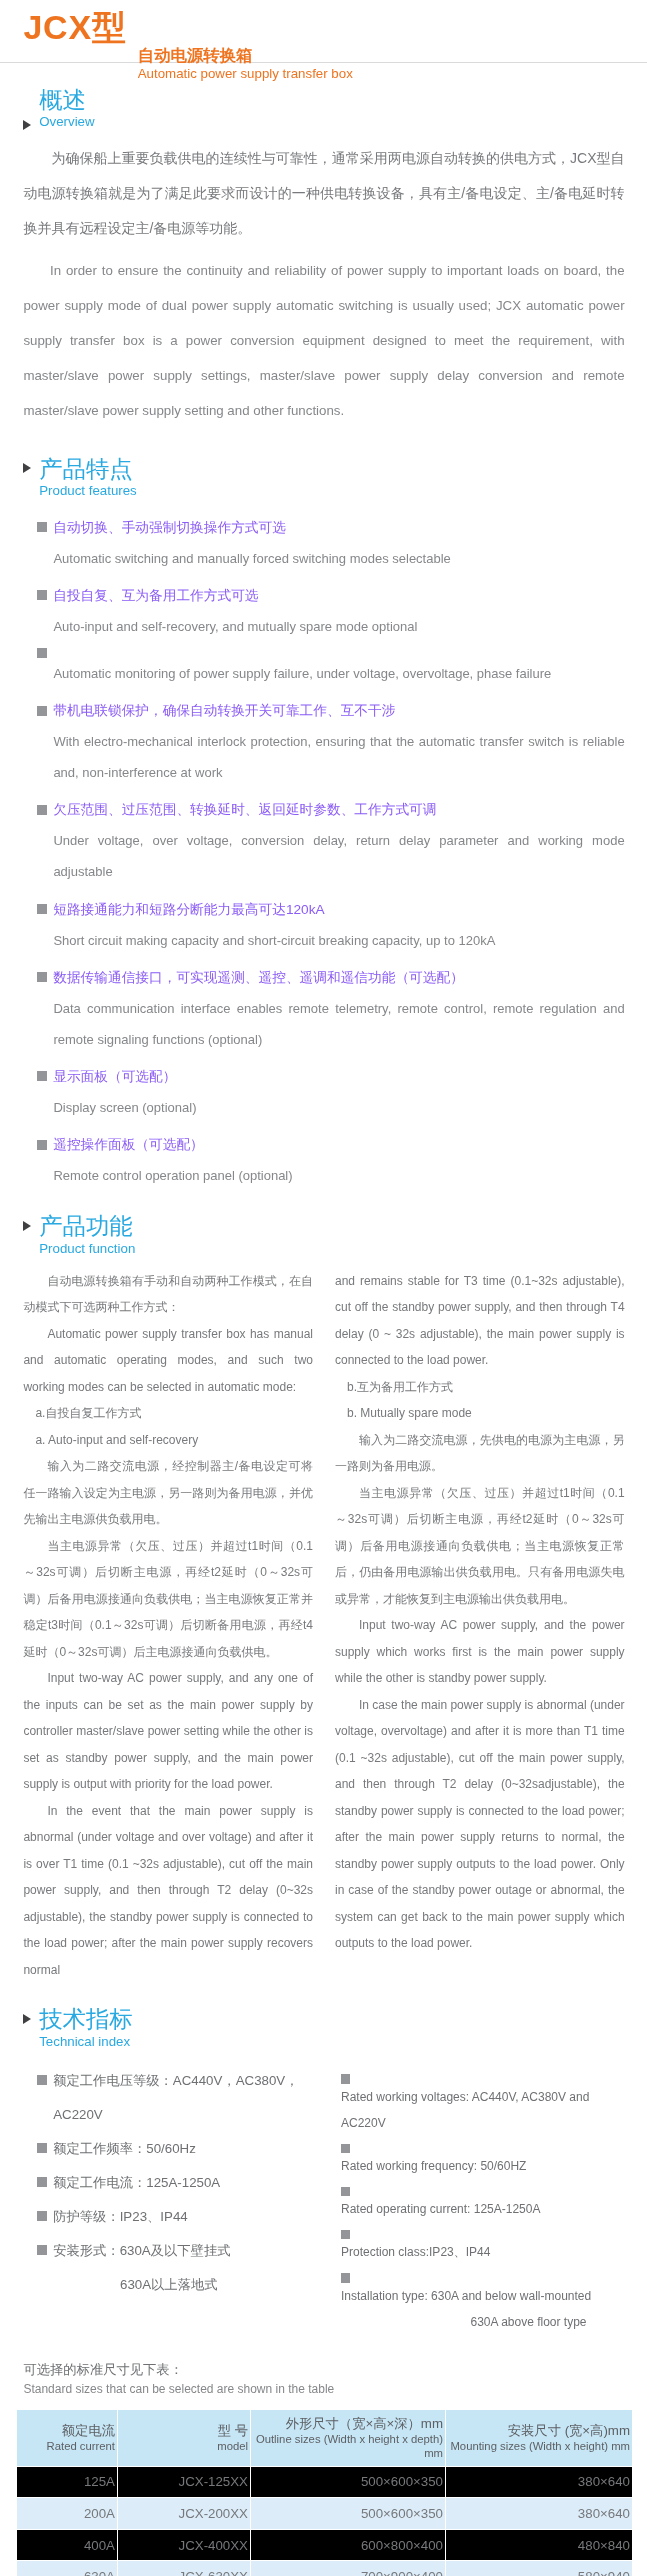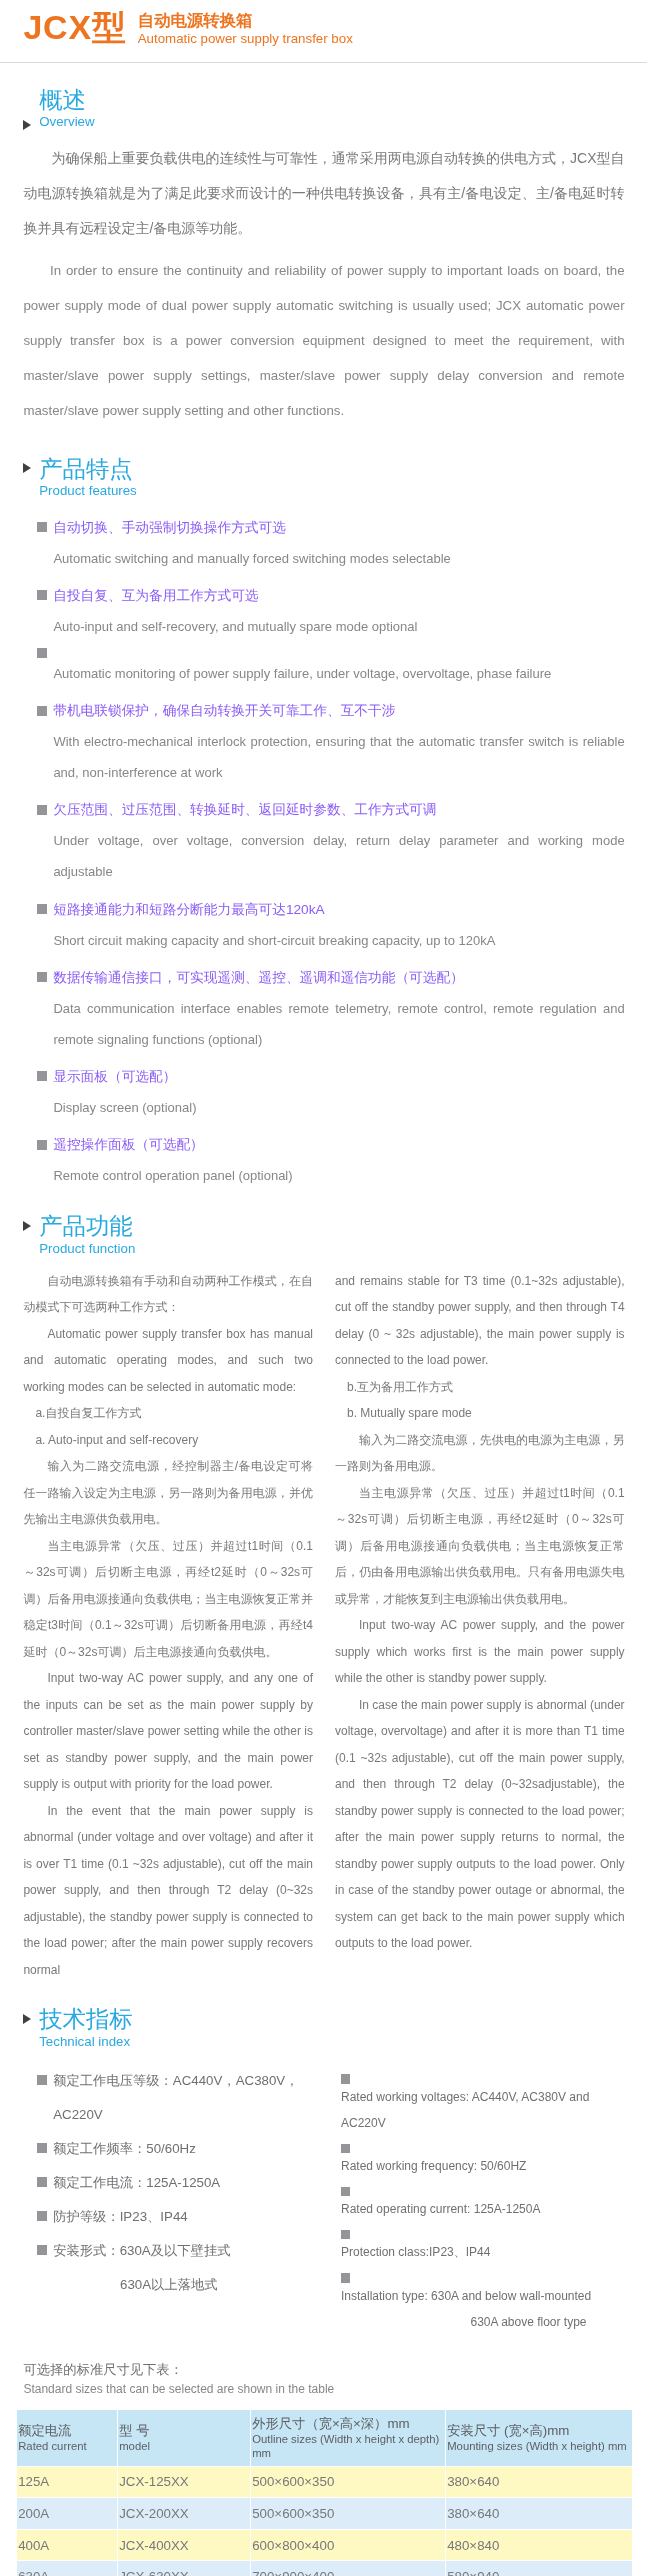--- a/index.html
+++ b/index.html
@@ -2,21 +2,21 @@
 <html style="font-size:12.5px"><head>
 <meta charset="utf-8">
 <style>
   html,body{margin:0;padding:0;background:#fff;}
   body{width:648px;font-family:"Liberation Sans",sans-serif;-webkit-font-smoothing:antialiased;}
   .page{position:relative;width:648px;height:2576px;overflow:hidden;background:#fff;}
 
   
   .hdr{display:flex;align-items:flex-start;padding:9.4px 0 0 23.4px;height:50px;}
   .hdr-model{font-size:34px;line-height:37px;color:#ee7420;letter-spacing:0.8px;font-weight:700;}
-  .hdr-titles{margin-left:11px;padding-top:1.6px;}
+  .hdr-titles{margin-left:11px;padding-top:1.6px;margin-top:35px;}
   .hdr-cn{font-size:16.4px;font-weight:700;color:#ee7420;line-height:19px;}
   .hdr-en{font-size:13.3px;color:#ee7420;line-height:17px;font-weight:400;}
   .toprule{border:none;border-top:0.8px solid #d9dadb;margin:3.1px 0 0 0;}
 
   
   .sec-head{display:flex;margin-left:23.4px;}
   .tri{width:0;height:0;border-top:5.5px solid transparent;border-bottom:5.5px solid transparent;border-left:8.6px solid #404042;margin-top:7.8px;}
   .sec-head-txt{margin-left:7.8px;}
   .sec-cn{font-size:23.4px;color:#29a9e1;line-height:26.5px;font-weight:400;}
   .sec-en{font-size:13.3px;color:#29a9e1;line-height:17px;font-weight:400;}
@@ -47,26 +47,26 @@
   .ti .sq{margin-top:11.7px;}
   .ti2{margin-left:16.4px;}
   .tir{display:flex;font-size:12px;color:#6e7073;line-height:26px;flex-direction:column;}
   .tir .sq{width:9.4px;height:9.4px;flex:0 0 9.4px;margin-top:7.8px;}
   .tir2{margin-left:15.6px;text-align:center;}
 
   
   .note-cn{margin:26.5px 23.4px 0 23.4px;font-size:13.3px;color:#6e7073;}
   .note-en{margin:3.1px 23.4px 0 23.4px;font-size:12px;color:#85878a;}
   table.sizes{border-collapse:collapse;margin:12.5px 15.6px 0 15.6px;width:617px;table-layout:fixed;}
-  table.sizes th,table.sizes td{border:1.6px solid #fff;text-align:left;font-weight:400;}
+  table.sizes th,table.sizes td{border:1.6px solid #fff;text-align:right;font-weight:400;}
   table.sizes th{background:#c6e6f6;color:#5d5f62;padding:5.5px 1.6px;}
   .th-cn{font-size:13.3px;line-height:17px;}
   .th-en{font-size:11.3px;line-height:14px;}
   table.sizes td{font-size:13.3px;color:#76787b;padding:7.8px 1.6px;}
-  table.sizes tr.odd td{background:#fef9c3;}
+  table.sizes tr.odd td{background:#000000;}
   table.sizes tr.even td{background:#dcedf9;}
 </style>
 </head>
 <body>
 
 <div class="page">
 
   <div class="hdr">
     <div class="hdr-model">JCX型</div>
     <div class="hdr-titles">

